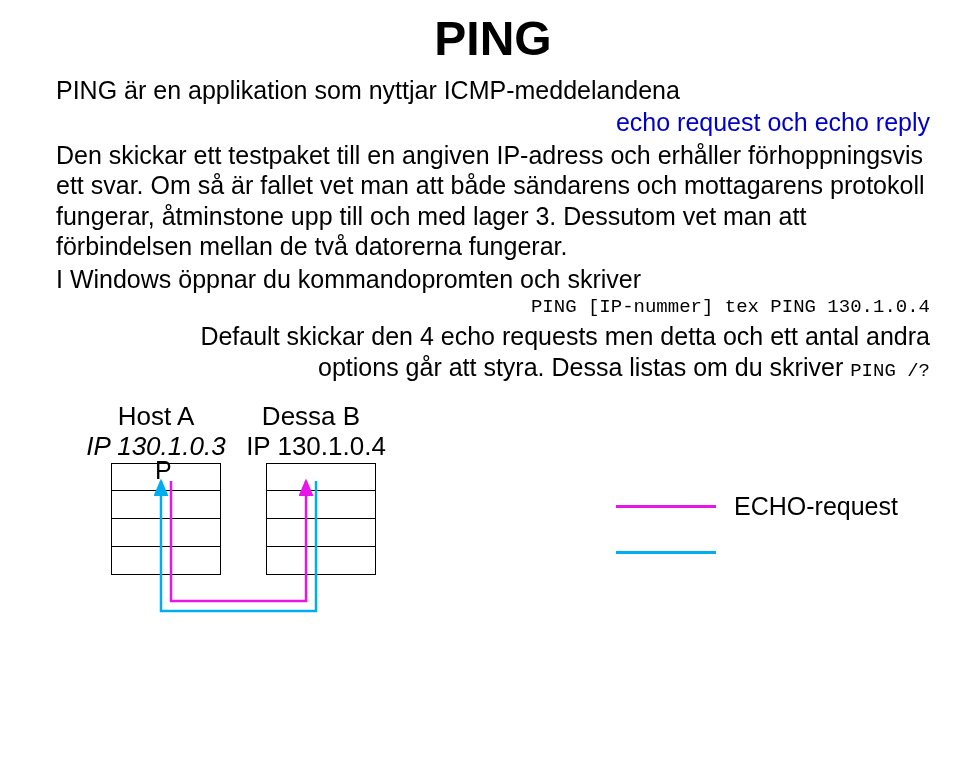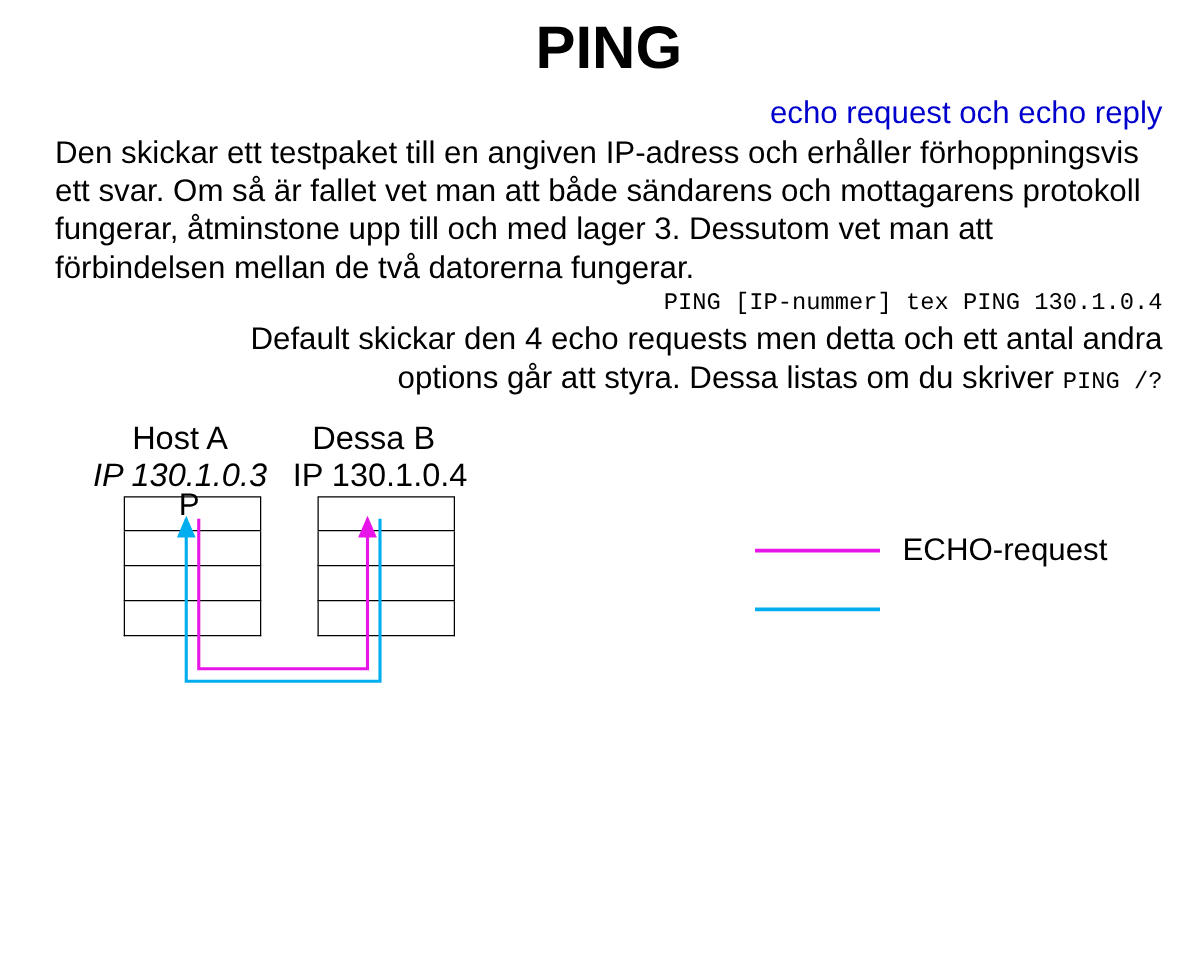--- a/index.html
+++ b/index.html
@@ -7,21 +7,21 @@
     padding: 0;
     background: #ffffff;
     font-family: Arial, Helvetica, sans-serif;
     color: #000000;
   }
   .page {
     position: relative;
     width: 960px;
     height: 778px;
     box-sizing: border-box;
-    padding: 10px 30px 20px 44px;
+    padding: 10px 30px 20px 56px;
     font-size: 25px;
     line-height: 1.22;
   }
   .title {
     text-align: center;
     font-size: 48px;
     margin: 0 0 6px 0;
   }
   .blue { color: #0000cc; }
   .mono {
@@ -108,24 +108,26 @@
     pointer-events: none;
   }
 </style>
 </head>
 <body>
 
 <div class="page">
 
   <h1 class="title">PING</h1>
 
+  <p>PING är en applikation som nyttjar ICMP-meddelandena</p>
   <p class="blue indent">echo request och echo reply</p>
 
   <p>Den skickar ett testpaket till en angiven IP-adress och erhåller förhoppningsvis ett svar. Om så är fallet vet man att både sändarens och mottagarens protokoll fungerar, åtminstone upp till och med lager 3. Dessutom vet man att förbindelsen mellan de två datorerna fungerar.</p>
 
+  <p>I Windows öppnar du kommandopromten och skriver</p>
   <p class="mono indent">PING [IP-nummer] tex PING 130.1.0.4</p>
   <p class="indent">
     <span>Default skickar den 4 echo requests men detta och ett antal andra options går att styra. Dessa listas om du skriver </span><span class="mono">PING /?</span>
   </p>
 
   <div class="diagram">
 
     <div class="stack-label host-a-lbl">Host A</div>
     <div class="stack-label host-a-ip">IP 130.1.0.3</div>
     <div class="stack-label host-b-lbl">Dessa B</div>

